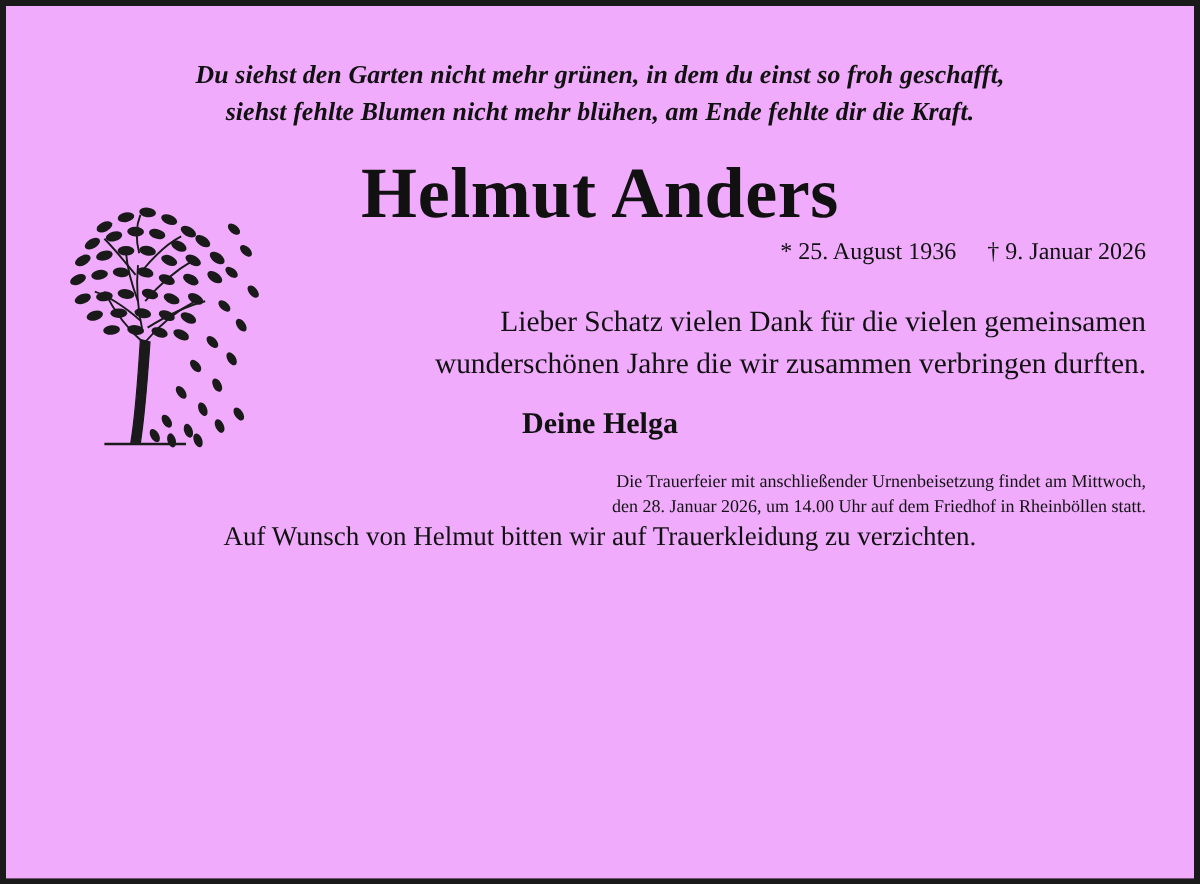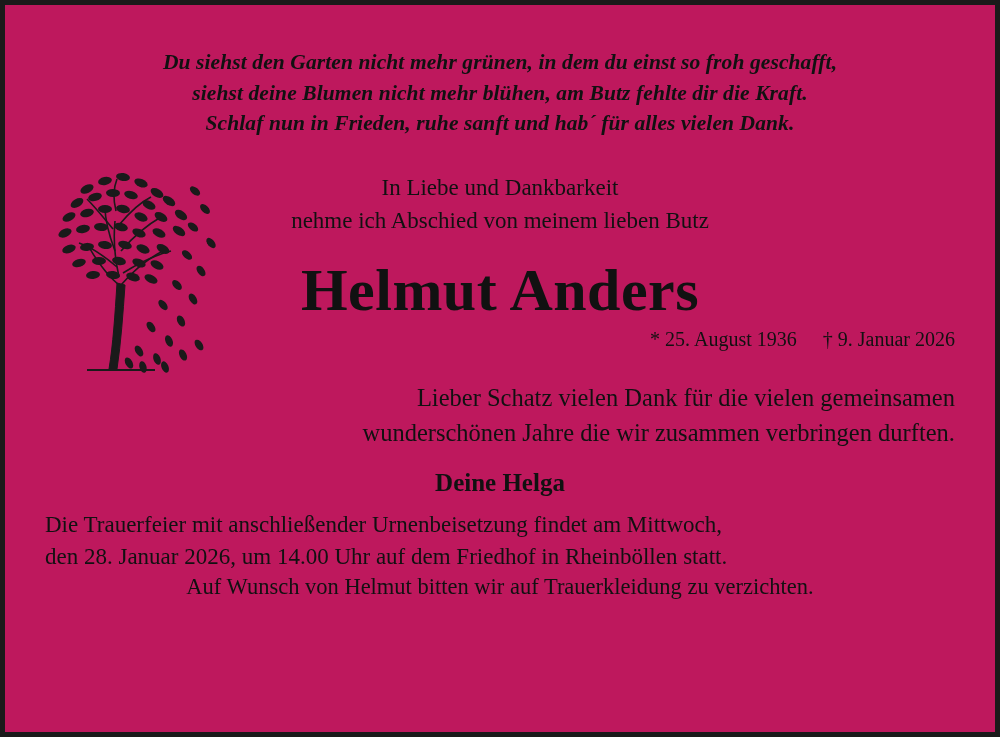--- a/index.html
+++ b/index.html
@@ -13,21 +13,21 @@
     font-family: "Liberation Serif", serif;
     color: #111111;
     overflow: hidden;
   }
 
   .obituary {
     position: relative;
     box-sizing: border-box;
     width: 1000px;
     height: 737px;
-    background: #be185d;
+    background: #f0abfc;
     border: 5px solid #1a1a1a;
     padding: 34px 40px 20px 40px;
   }
 
   .poem {
     text-align: center;
     font-style: italic;
     font-weight: bold;
     font-size: 21.5px;
     line-height: 1.42;
@@ -85,43 +85,42 @@
   }
 
   .place-line {
     text-align: center;
     font-size: 22.5px;
     margin-top: 34px;
   }
   .place-line .place { font-weight: bold; }
 
   .funeral {
-    text-align: left;
-    font-size: 23px;
+    text-align: right;
+    font-size: 15px;
     line-height: 1.42;
-    margin-top: 12px;
+    margin-top: 24px;
   }
   .funeral div { white-space: nowrap; }
 
   .request {
     text-align: center;
     font-size: 22.5px;
     margin-top: 0;
     white-space: nowrap;
   }
 </style>
 </head>
 <body>
 
 <div class="obituary">
 
   <div class="poem">
     <div>Du siehst den Garten nicht mehr grünen, in dem du einst so froh geschafft,</div>
-    <div>siehst deine Blumen nicht mehr blühen, am Butz fehlte dir die Kraft.</div>
-    <div>Schlaf nun in Frieden, ruhe sanft und hab´ für alles vielen Dank.</div>
+    <div>siehst fehlte Blumen nicht mehr blühen, am Ende fehlte dir die Kraft.</div>
   </div>
 
   <div class="tree">
     <svg viewBox="0 0 210 235" width="210" height="235" aria-hidden="true">
       <g fill="#1a1a1a" stroke="#1a1a1a">
 
         <path d="M74 128 C72 160 70 190 66 214 L74 214 C78 188 80 158 82 130 Z" stroke-width="1"></path>
 
         <path d="M44 215 L112 215" stroke-width="2" fill="none"></path>
 
@@ -197,24 +196,20 @@
           <ellipse cx="140" cy="200" rx="6" ry="3.5" transform="rotate(64 140 200)"></ellipse>
           <ellipse cx="86" cy="208" rx="6" ry="3.5" transform="rotate(60 86 208)"></ellipse>
           <ellipse cx="100" cy="212" rx="6" ry="3.5" transform="rotate(74 100 212)"></ellipse>
           <ellipse cx="122" cy="212" rx="6" ry="3.5" transform="rotate(68 122 212)"></ellipse>
           <ellipse cx="156" cy="190" rx="6" ry="3.5" transform="rotate(56 156 190)"></ellipse>
         </g>
       </g>
     </svg>
   </div>
 
-  <div class="intro">
-    <div>In Liebe und Dankbarkeit</div>
-    <div>nehme ich Abschied von meinem lieben Butz</div>
-  </div>
 
   <div class="name">Helmut Anders</div>
 
   <div class="dates">
     <span>*</span>
     <span>25. August 1936</span>
     <span class="sep"></span>
     <span>†</span>
     <span>9. Januar 2026</span>
   </div>

